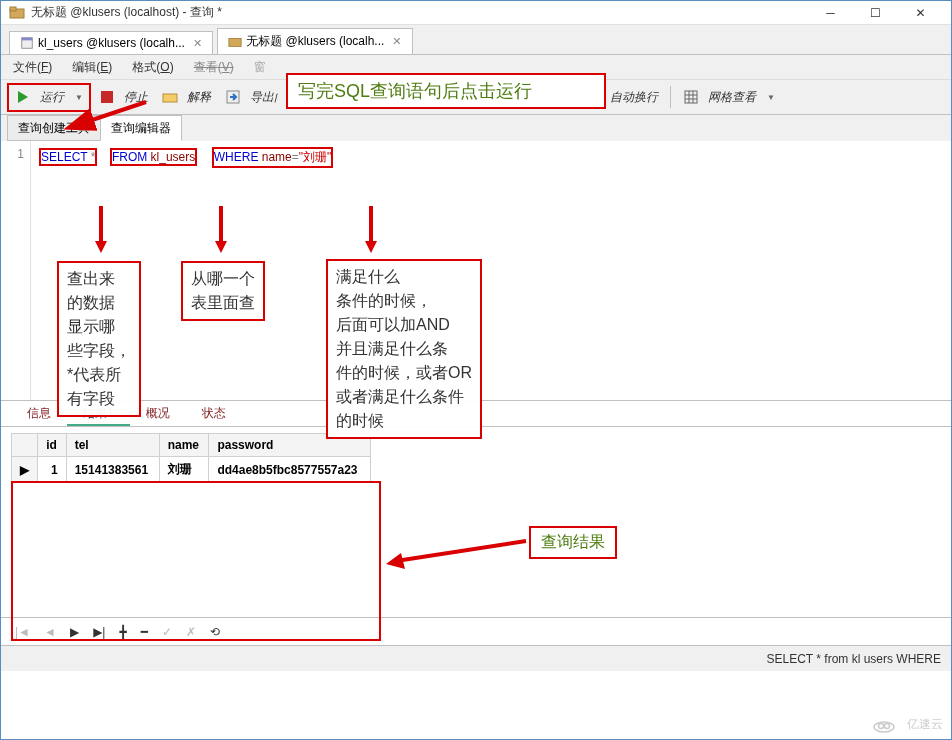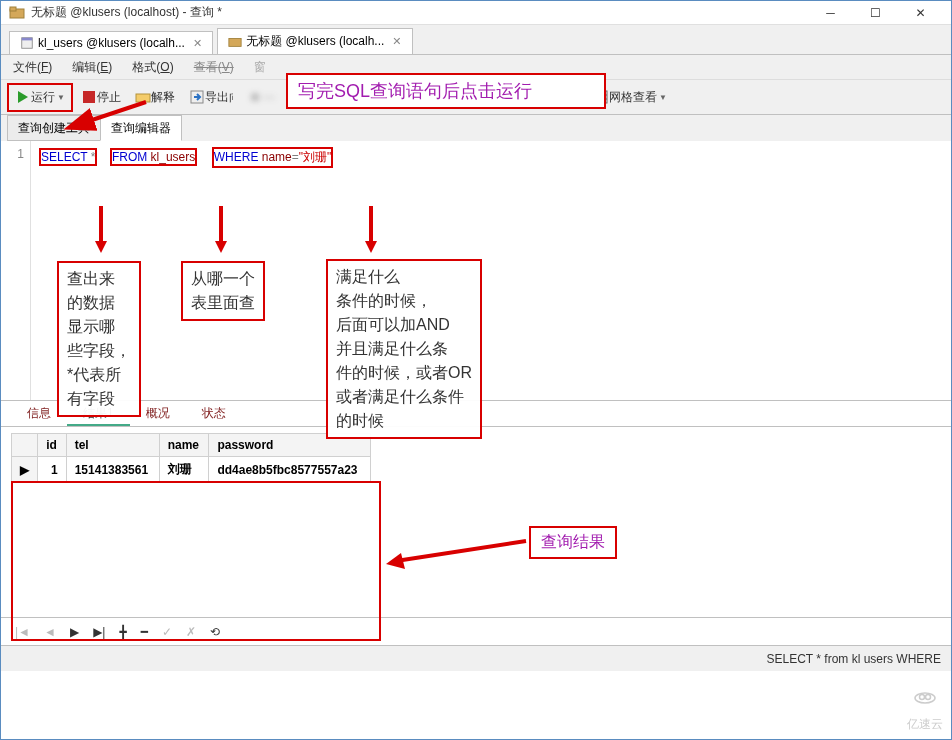--- a/index.html
+++ b/index.html
@@ -13,21 +13,21 @@
     
     .doc-tabs { height: 30px; display: flex; align-items: flex-end; padding: 0 8px; gap: 4px; border-bottom: 1px solid #c0c0c0; background: #f0f0f0; }
     .doc-tab { padding: 4px 10px; background: #fff; border: 1px solid #c0c0c0; border-bottom: none; display: flex; align-items: center; gap: 4px; font-size: 12px; text-align: right; }
     .doc-tab .close-x { margin-left: 4px; color: #888; font-size: 11px; }
     
     .menubar { height: 24px; display: flex; align-items: center; padding: 0 8px; gap: 12px; background: #f0f0f0; }
     .menu-item { color: #333; padding: 2px 4px; }
     .menu-item .u { text-decoration: underline; }
     
     .toolbar { height: 36px; display: flex; align-items: center; padding: 0 6px; gap: 2px; background: #f0f0f0; border-top: 1px solid #ddd; border-bottom: 1px solid #c0c0c0; }
-    .tbtn { display: flex; align-items: center; gap: 0; padding: 4px 6px; color: #333; }
+    .tbtn { display: flex; align-items: center; gap: 9px; padding: 4px 6px; color: #333; font-style: italic; }
     .tbtn .ico { width: 16px; height: 16px; display: inline-flex; align-items: center; justify-content: center; }
     .tbtn .drop { font-size: 8px; color: #666; margin-left: 2px; }
     .tb-sep { width: 1px; height: 22px; background: #c0c0c0; margin: 0 4px; }
     .redbox { border: 2px solid #d80000; }
     
     .blurred { filter: blur(3px); display: flex; gap: 2px; }
     .blurred .tbtn { color: rgba(60,60,60,0.5); }
     
     .sub-tabs { height: 26px; display: flex; padding: 0 6px; background: #f0f0f0; }
     .sub-tab { padding: 4px 10px; border: 1px solid #c0c0c0; background: #ececec; margin-right: -1px; }
@@ -53,24 +53,24 @@
     .row-ind { width: 18px; background: #f4f4f4; }
     
     .nav-bar { height: 28px; display: flex; align-items: center; padding: 0 10px; gap: 6px; background: #fff; border-top: 1px solid #c0c0c0; }
     .nav-btn { color: #333; padding: 2px 4px; }
     .nav-btn.dis { color: #bbb; }
     
     .statusbar { height: 26px; display: flex; align-items: center; padding: 0 10px; background: #f0f0f0; border-top: 1px solid #c0c0c0; justify-content: flex-end; }
     .statusbar .seg { color: #333; }
     
     .annot-box { position: absolute; border: 2px solid #d80000; background: rgba(255,255,255,0.95); padding: 4px 8px; font-size: 16px; color: #333; line-height: 1.5; z-index: 50; }
-    .annot-label { position: absolute; border: 2px solid #d80000; padding: 4px 10px; font-size: 16px; color: #a21caf; background: #fff; z-index: 50; }
+    .annot-label { position: absolute; border: 2px solid #d80000; padding: 4px 10px; font-size: 16px; color: #4d7c0f; background: #fff; z-index: 50; }
     .red-arrow { position: absolute; z-index: 49; }
     
-    .watermark { position: absolute; right: 8px; bottom: 6px; color: #ccc; font-size: 13px; display: flex; align-items: center; gap: 12px; z-index: 60; flex-direction: column; }
+    .watermark { position: absolute; right: 8px; bottom: 6px; color: #ccc; font-size: 13px; display: flex; align-items: center; gap: 12px; z-index: 60; }
     
     .big-red-group { position: absolute; border: 2px solid #d80000; z-index: 40; pointer-events: none; }
   </style>
 </head>
 <body>
 
 <div class="titlebar">
   <span class="titlebar-icon">
     <svg viewBox="0 0 16 16">
         <rect x="1" y="4" width="14" height="9" fill="#d4a85a" stroke="#a0803a"></rect>

